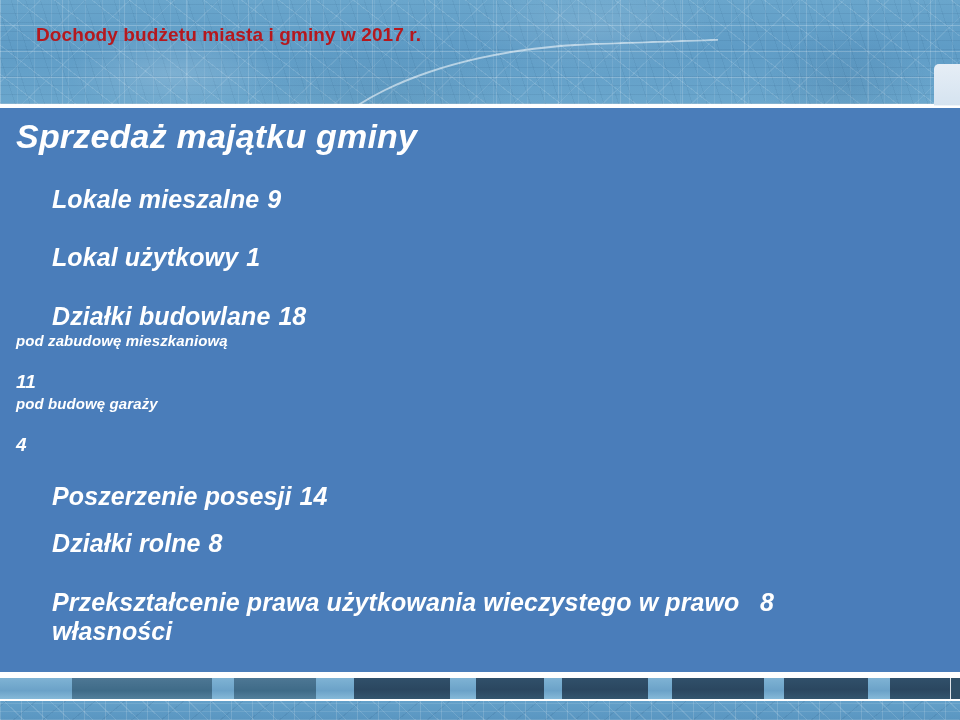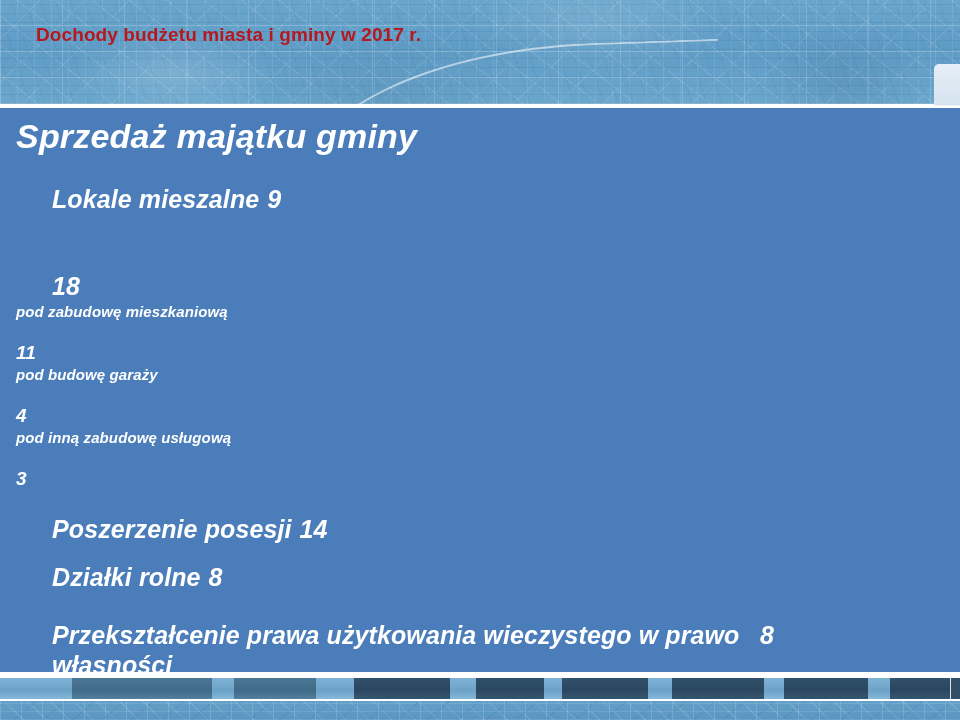--- a/index.html
+++ b/index.html
@@ -254,38 +254,39 @@
 
       <div class="panel-heading">Sprzedaż majątku gminy</div>
 
       <div class="row">
         <span class="row-label">Lokale mieszalne</span>
         <span class="row-value">9</span>
       </div>
 
       <div class="row-gap-lg"></div>
 
+      <div class="row">
+        <span class="row-label">Lokal użytkowy</span>
+        <span class="row-value">1</span>
+      </div>
 
       <div class="row-gap-lg"></div>
 
       <div class="row">
+        <span class="row-label">Działki budowlane</span>
         <span class="row-value">18</span>
       </div>
 
       <div class="subrow">
         <span class="subrow-label">pod zabudowę mieszkaniową</span>
         <span class="subrow-value">11</span>
       </div>
       <div class="subrow">
         <span class="subrow-label">pod budowę garaży</span>
         <span class="subrow-value">4</span>
-      </div>
-      <div class="subrow">
-        <span class="subrow-label">pod inną zabudowę usługową</span>
-        <span class="subrow-value">3</span>
       </div>
 
       <div class="row-gap-md"></div>
 
       <div class="row">
         <span class="row-label">Poszerzenie posesji</span>
         <span class="row-value">14</span>
       </div>
 
       <div class="row-gap-sm"></div>

